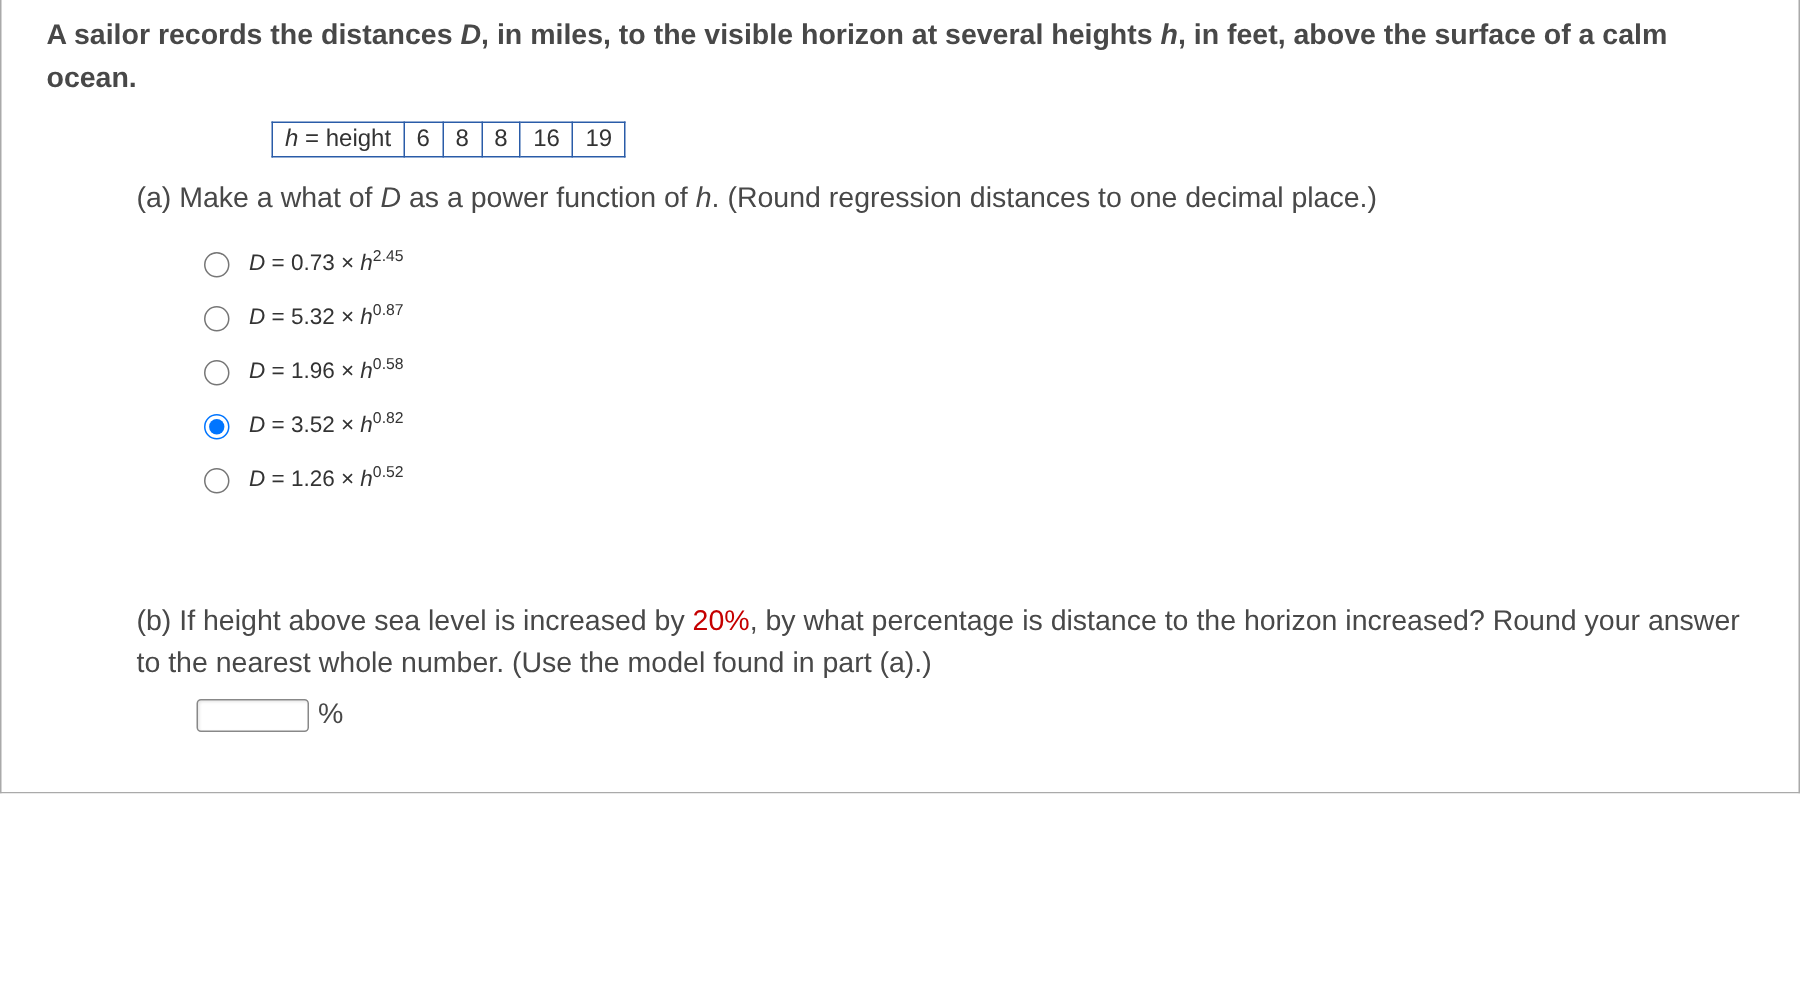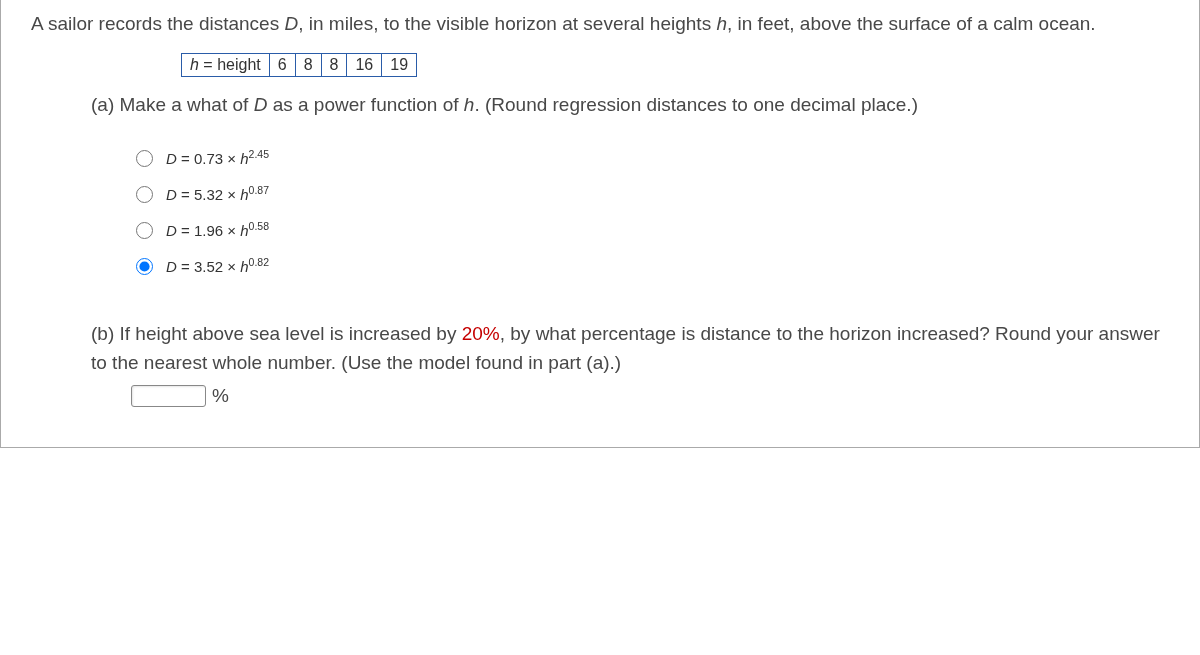--- a/index.html
+++ b/index.html
@@ -12,20 +12,21 @@
       padding: 0;
     }
     .container {
       border: 1px solid #aaa;
       border-top: none;
       padding: 10px 30px 40px 30px;
       max-width: 1200px;
     }
     .intro {
       line-height: 1.5;
+      font-weight: bold;
     }
     .ital { font-style: italic; }
     .data-table {
       border-collapse: collapse;
       margin: 14px 0 14px 150px;
     }
     .data-table td {
       border: 1px solid #2a5ca8;
       padding: 2px 8px;
       font-size: 16px;
@@ -33,41 +34,41 @@
       color: #333;
     }
     .data-table td.label {
       text-align: left;
       white-space: nowrap;
       margin-top: 12px;
     }
     .sub-part { margin-left: 60px; margin-top: 8px; }
     .part-text { line-height: 1.5; }
     .options {
-      margin-top: 28px;
+      margin-top: 17px;
       margin-left: 40px;
     }
     .option {
       display: flex;
       align-items: center;
       margin-bottom: 16px;
       gap: 10px;
     }
     .option input[type="radio"] {
       width: 17px;
       height: 17px;
     }
     .opt-label {
       font-size: 15px;
       color: #333;
     }
     .sup { font-size: 0.7em; vertical-align: super; }
     .part-b {
       margin-left: 60px;
-      margin-top: 45px;
+      margin-top: 72px;
     }
     .answer-box {
       margin-top: 8px;
       margin-left: 40px;
       display: flex;
       align-items: center;
       gap: 6px;
     }
     .answer-box input {
       width: 75px;
@@ -118,20 +119,24 @@
           <span class="opt-label"><span class="ital">D</span> = 5.32 × <span class="ital">h</span><span class="sup">0.87</span></span>
         </div>
         <div class="option">
           <input type="radio" name="partA" style="">
           <span class="opt-label"><span class="ital">D</span> = 1.96 × <span class="ital">h</span><span class="sup">0.58</span></span>
         </div>
         <div class="option">
           <input type="radio" name="partA" checked="" style="">
           <span class="opt-label"><span class="ital">D</span> = 3.52 × <span class="ital">h</span><span class="sup">0.82</span></span>
         </div>
+        <div class="option">
+          <input type="radio" name="partA" style="">
+          <span class="opt-label"><span class="ital">D</span> = 1.26 × <span class="ital">h</span><span class="sup">0.52</span></span>
+        </div>
       </div>
   </div>
 
   <div class="part-b">
     <div class="part-text">
       <span>(b) If height above sea level is increased by </span><span class="red">20%</span><span>, by what percentage is distance to the horizon increased? Round your answer to the nearest whole number. (Use the model found in part (a).)</span>
     </div>
     <div class="answer-box">
       <input type="text" value="" style="">
       <span>%</span>

